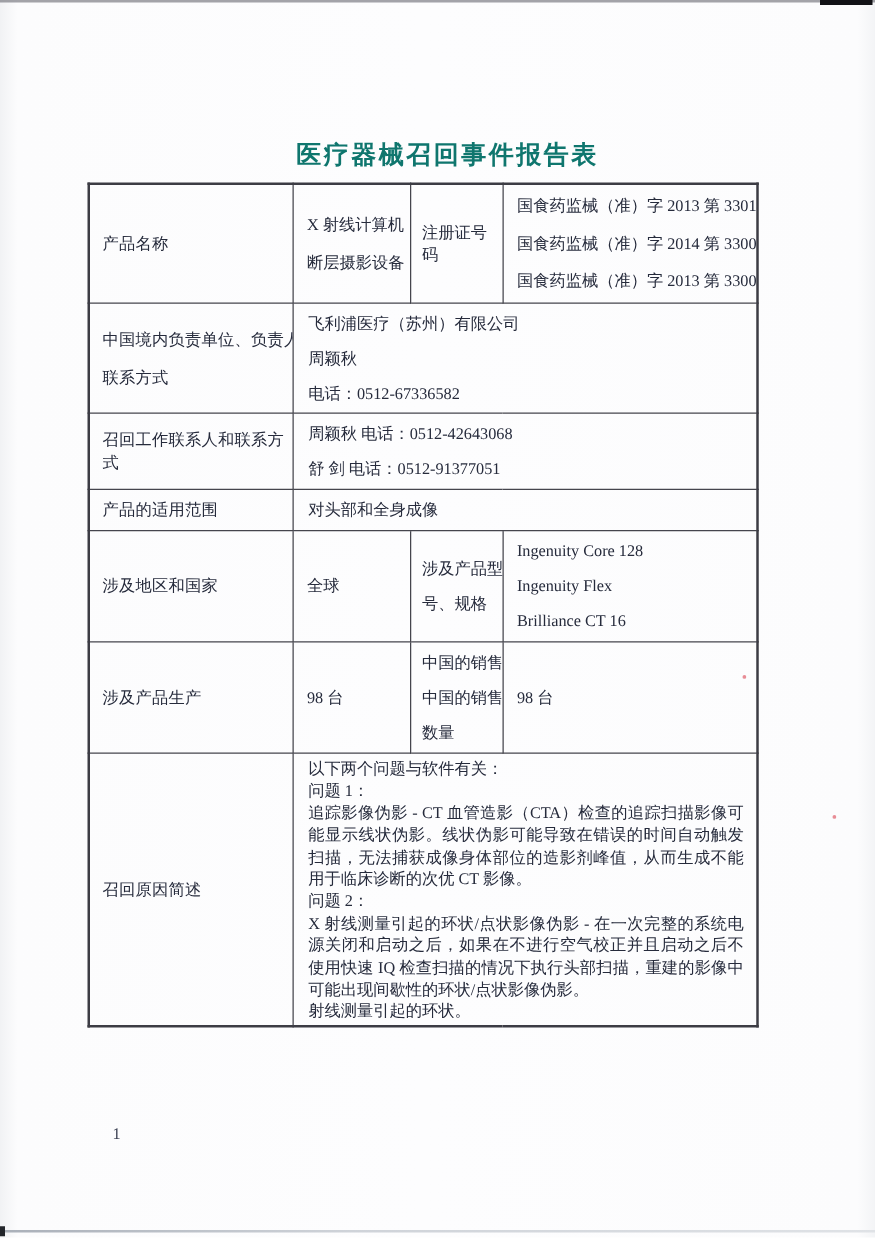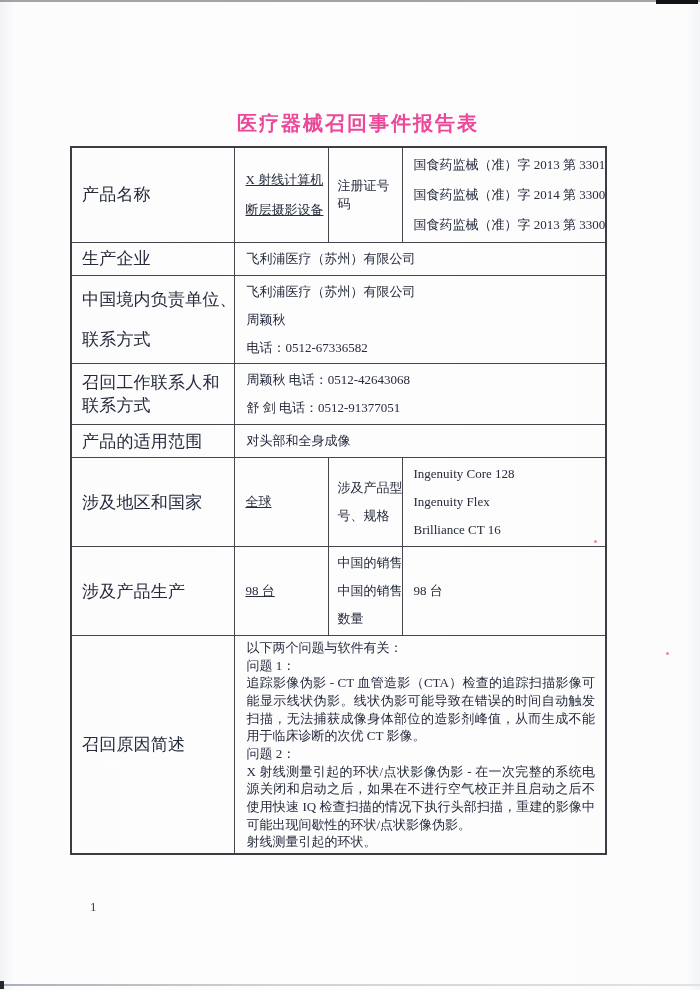--- a/index.html
+++ b/index.html
@@ -14,32 +14,32 @@
   .scan-bottom-line{position:absolute;top:984px;left:0;width:100%;height:2px;
     background:linear-gradient(90deg,#aab0b9 0%,#cfd3d9 40%,#dfe2e6 100%);}
   .scan-bottom-left-mark{position:absolute;left:0;top:981px;width:4px;height:8px;background:#23262b;}
   .speck{position:absolute;width:3px;height:3px;border-radius:50%;background:#e2707c;opacity:.8;}
   .speck1{left:594px;top:540px;}
   .speck2{left:666px;top:652px;}
 
   .title{
     position:absolute;top:110px;left:0;width:676px;
     text-align:center;padding-left:40px;box-sizing:border-box;
-    font-size:20px;font-weight:bold;letter-spacing:2px;color:#ec4899;
+    font-size:20px;font-weight:bold;letter-spacing:2px;color:#0f766e;
   }
 
   table.form{
     position:absolute;left:70px;top:146px;width:535px;
     border-collapse:collapse;table-layout:fixed;
     border:2px solid #3c3c44;
     font-size:13px;color:#262b3c;
   }
   table.form td{border:1.5px solid #45454d;vertical-align:middle;box-sizing:border-box;overflow:hidden;}
-  td.c1{padding:2px 2px 2px 10px;font-size:17px;letter-spacing:.2px;}
-  td.c2{padding:2px 2px 2px 11px;text-decoration:underline;}
+  td.c1{padding:2px 2px 2px 10px;font-size:13px;letter-spacing:.2px;}
+  td.c2{padding:2px 2px 2px 11px;}
   td.c3{padding:2px 2px 2px 9px;margin-left:31px;}
   td.c4{padding:2px 4px 2px 11px;}
   td.cval{padding:2px 6px 2px 12px;}
   .ln{white-space:nowrap;line-height:2.15;}
   .ln-wide{white-space:nowrap;line-height:2.3;}
   .lbl-ln{white-space:nowrap;line-height:2.3;}
   td.reason-val{vertical-align:top;padding-top:3px;padding-right:10px;}
   .para{line-height:1.36;text-align:justify;margin:0 0 0 0;}
   .page-num{position:absolute;left:90px;top:899px;font-size:13px;color:#3d4254;}
 </style>
@@ -71,24 +71,20 @@
       <div class="ln-wide">断层摄影设备</div>
     </td>
     <td class="c3">注册证号码</td>
     <td class="c4">
       <div class="ln-wide">国食药监械（准）字 2013 第 3301488 号</div>
       <div class="ln-wide">国食药监械（准）字 2014 第 3300672 号</div>
       <div class="ln-wide">国食药监械（准）字 2013 第 3300671 号</div>
     </td>
   </tr>
 
-  <tr style="height:33px">
-    <td class="c1">生产企业</td>
-    <td class="cval" colspan="3">飞利浦医疗（苏州）有限公司</td>
-  </tr>
 
   <tr style="height:82px">
     <td class="c1">
       <div class="lbl-ln">中国境内负责单位、负责人及</div>
       <div class="lbl-ln">联系方式</div>
     </td>
     <td class="cval" colspan="3">
       <div class="ln">飞利浦医疗（苏州）有限公司</div>
       <div class="ln">周颖秋</div>
       <div class="ln">电话：0512-67336582</div>

